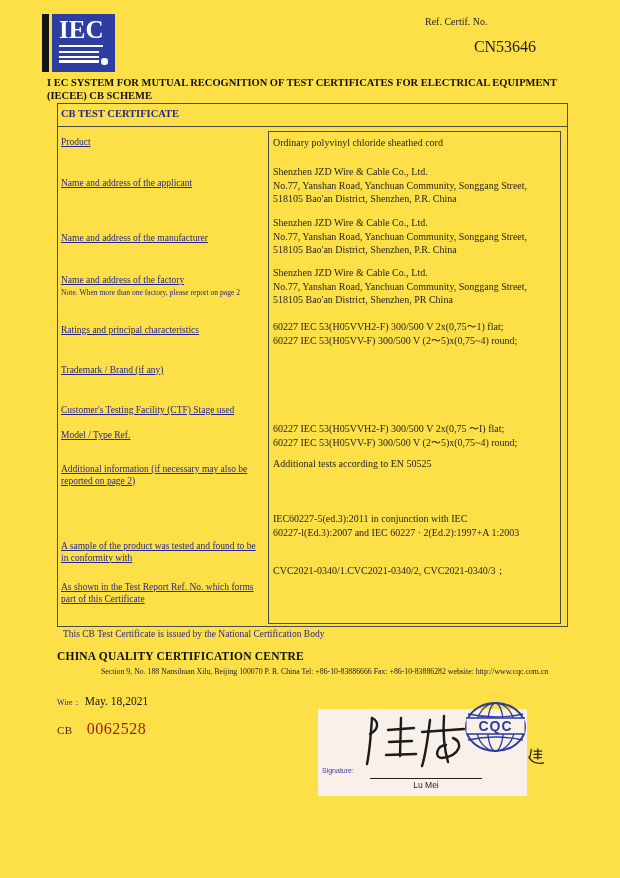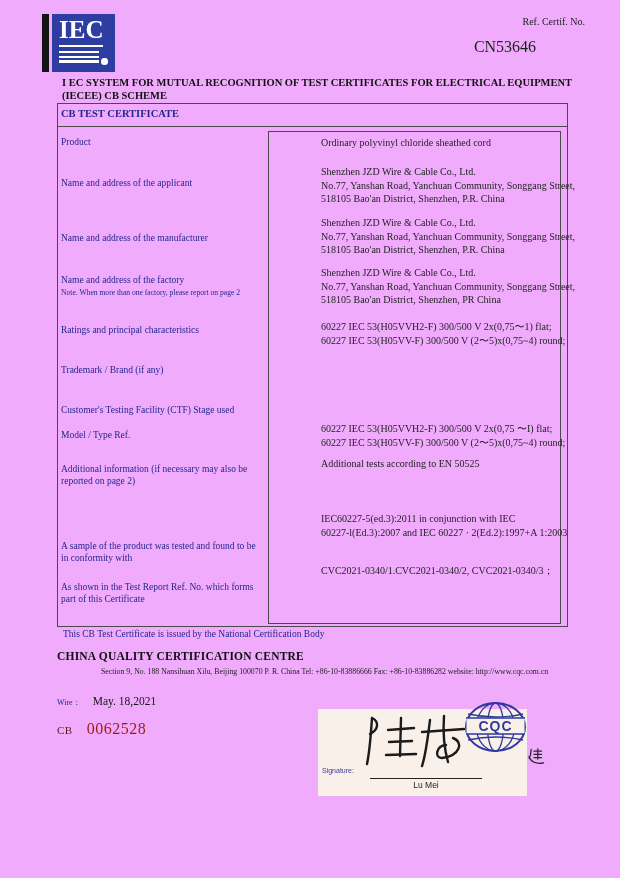--- a/index.html
+++ b/index.html
@@ -1,47 +1,47 @@
 <!DOCTYPE html>
 <html><head>
 <meta charset="utf-8">
 <style>
   html,body{margin:0;padding:0;background:#e9e9e9;}
-  .page{position:relative;width:620px;height:878px;background:#f0abfc;
+  .page{position:relative;width:620px;height:878px;background:#fde047;
         font-family:"Liberation Serif", serif;overflow:hidden;}
   .abs{position:absolute;}
   
   .black-bar{left:42px;top:14px;width:7px;height:58px;background:#141414;}
   .iec-logo{left:52px;top:14px;width:63px;height:58px;background:#2d3da2;}
   .iec-text{position:absolute;left:7px;top:1px;color:#fff;font-weight:bold;
             font-size:25px;line-height:29px;border-bottom:2.5px solid #fff;padding-bottom:1px;}
   .iec-lines{position:absolute;left:7px;top:37px;}
   .iec-lines span{display:block;width:40px;height:2.4px;background:#fff;margin-bottom:2.2px;}
   .iec-dot{position:absolute;left:49px;top:44px;width:6.5px;height:6.5px;border-radius:50%;background:#fff;}
-  .ref-label{left:425px;top:16px;width:160px;text-align:right;font-size:10px;color:#1e1e1e;font-family:Liberation Serif, serif;}
+  .ref-label{left:425px;top:16px;width:160px;text-align:left;font-size:10px;color:#1e1e1e;font-family:Liberation Serif, serif;}
   .ref-no{left:425px;top:38px;width:160px;text-align:center;font-size:16px;color:#1e1e1e;}
-  .scheme-title{left:62px;top:77px;width:516px;font-weight:bold;font-size:10.5px;
+  .scheme-title{left:47px;top:77px;width:516px;font-weight:bold;font-size:10.5px;
                 line-height:12.5px;color:#101010;}
   
   .cert-table{left:57px;top:103px;width:509px;height:522px;border:1px solid #4a4a4a;}
   .cert-title{position:absolute;left:3px;top:4px;color:#26268c;font-weight:bold;font-size:10.5px;}
   .title-sep{position:absolute;left:0;right:0;top:22px;border-top:1px solid #4a4a4a;height:0;}
   .inner-box{position:absolute;left:210px;top:27px;width:291px;height:491px;border:1px solid #4a4a4a;}
-  .lbl{position:absolute;left:3px;width:203px;color:#26268c;font-size:9.5px;line-height:11.5px;}
+  .lbl{position:absolute;left:3px;width:203px;color:#26268c;font-size:9.5px;line-height:11.5px;text-decoration:underline;}
   .note-line{position:absolute;left:3px;width:205px;color:#26268c;font-size:7.6px;}
   .note-line .it{}
   .val{position:absolute;left:4px;width:283px;color:#1f1f1f;font-size:10px;
-       line-height:13.5px;white-space:pre-line;margin-left:48px;}
+       line-height:13.5px;white-space:pre-line;}
   
   .issued{left:63px;top:629px;color:#26268c;font-size:9.5px;}
   .ncb-name{left:57px;top:650px;font-weight:bold;font-size:11.5px;color:#0e0e0e;letter-spacing:.2px;}
   .ncb-addr{left:57px;top:667px;font-size:7.8px;color:#222;margin-left:44px;}
   .date-row{left:57px;top:691px;}
   .date-label{color:#26268c;font-size:8px;}
-  .date-value{color:#161616;font-size:11.5px;margin-left:12px;}
+  .date-value{color:#161616;font-size:11.5px;margin-left:4px;}
   .cb-row{left:57px;top:720px;}
   .cb-prefix{color:#5f1a14;font-size:11px;letter-spacing:.5px;}
   .cb-number{color:#9c1c15;font-size:16px;margin-left:14px;letter-spacing:.5px;}
   .sig-area{left:318px;top:709px;width:209px;height:87px;background:#faf0ea;}
   .cqc-seal{left:464px;top:701px;}
   .sig-script{left:358px;top:712px;}
   .sig-label{left:322px;top:767px;font-family:"Liberation Sans",sans-serif;
              font-size:7px;color:#3a3a9c;}
   .sig-line{left:370px;top:778px;width:112px;border-top:1.2px solid #222;height:0;}
   .sig-name{left:370px;top:780px;width:112px;text-align:center;

